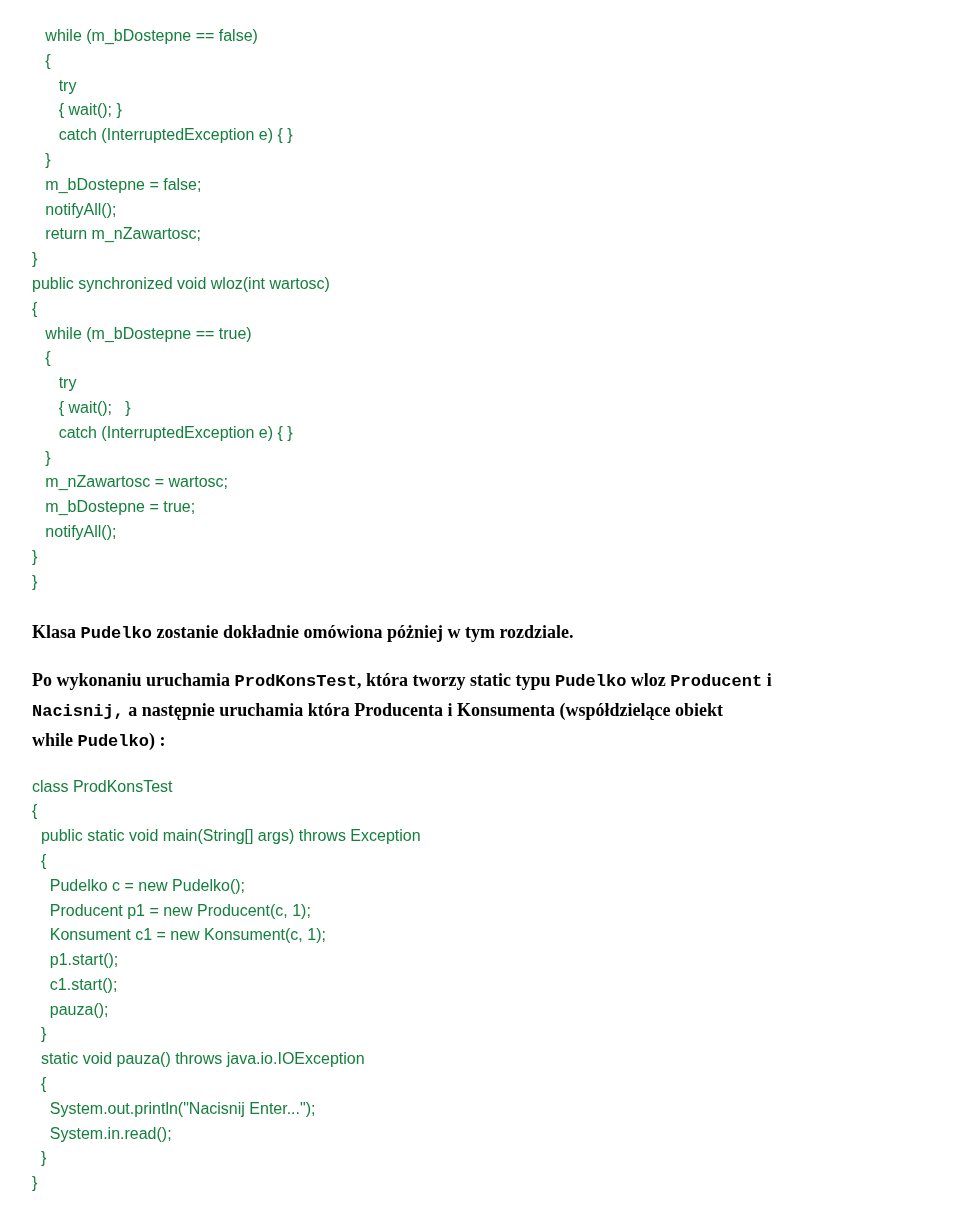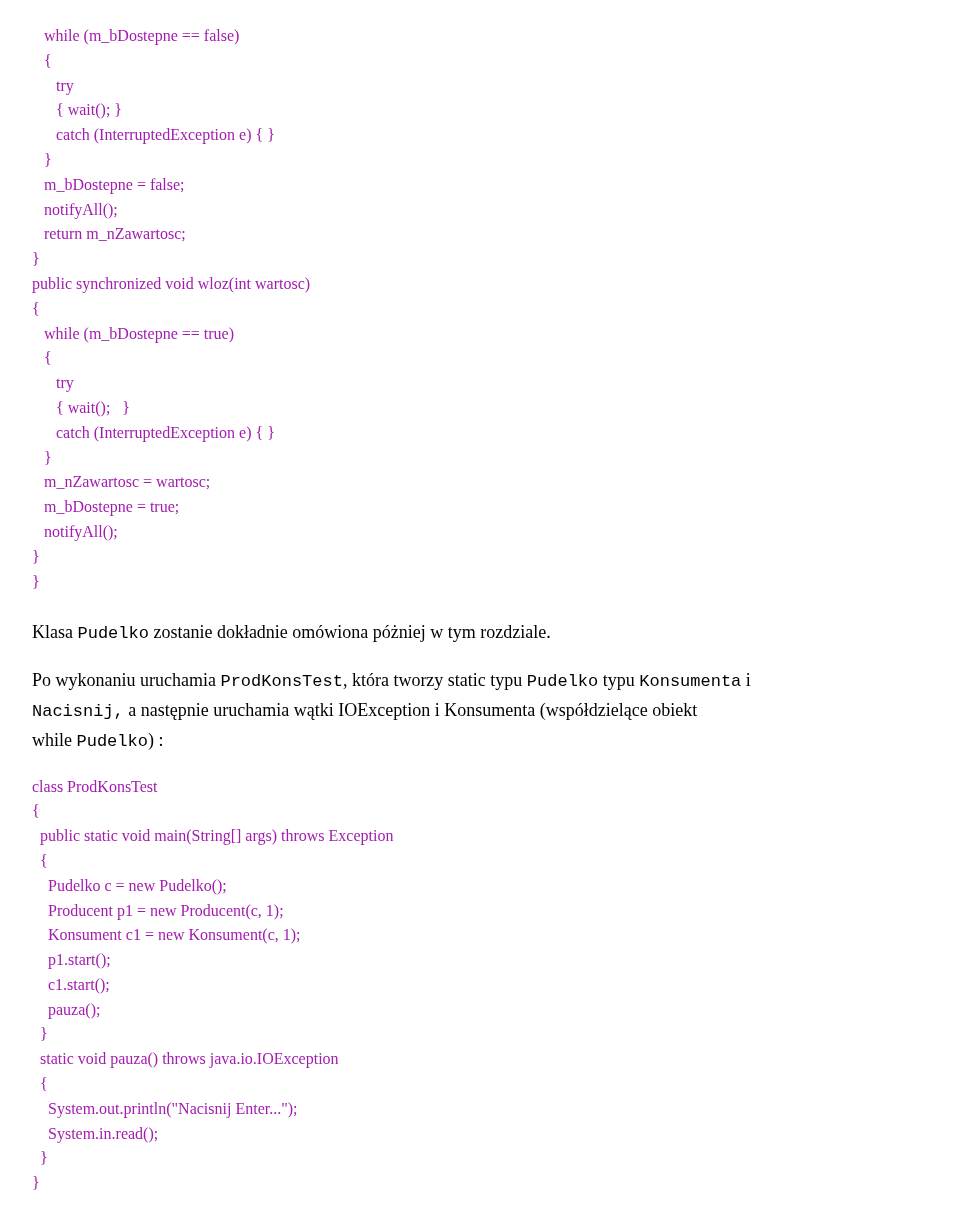--- a/index.html
+++ b/index.html
@@ -12,34 +12,35 @@
       background: #ffffff;
       color: #000000;
       font-family: Georgia, 'Times New Roman', serif;
       font-size: 18px;
       line-height: 1.6;
       padding: 24px 32px;
       width: 960px;
     }
 
     .code-block {
-      font-family: Liberation Serif, serif;
+      font-family: Liberation Sans, sans-serif;
       font-size: 16px;
       line-height: 1.55;
       white-space: pre;
       margin: 0 0 8px 0;
-      color: #a21caf;
+      color: #15803d;
     }
 
     .prose {
       font-family: Georgia, 'Times New Roman', serif;
       font-size: 18px;
       line-height: 1.65;
       color: #000;
       margin: 18px 0;
+      font-weight: bold;
     }
 
     .prose code, .inline-code {
       font-family: 'Courier New', Courier, monospace;
       font-size: 17px;
       color: #000;
     }
 
     .section-gap {
       margin-top: 24px;
@@ -79,22 +80,22 @@
    notifyAll();
 }
 }</div>
 </div>
 
 <div class="prose section-gap">
   <span>Klasa </span><code class="inline-code">Pudelko</code><span> zostanie dokładnie omówiona póżniej w tym rozdziale.</span>
 </div>
 
 <div class="prose">
-  <span>Po wykonaniu uruchamia </span><code class="inline-code">ProdKonsTest</code><span>, która tworzy static typu </span><code class="inline-code">Pudelko</code><span> typu </span><code class="inline-code">Konsumenta</code><span> i</span><br>
-  <code class="inline-code">Nacisnij,</code><span> a następnie uruchamia wątki IOException i Konsumenta (współdzielące obiekt</span><br>
+  <span>Po wykonaniu uruchamia </span><code class="inline-code">ProdKonsTest</code><span>, która tworzy static typu </span><code class="inline-code">Pudelko</code><span> wloz </span><code class="inline-code">Producent</code><span> i</span><br>
+  <code class="inline-code">Nacisnij,</code><span> a następnie uruchamia która Producenta i Konsumenta (współdzielące obiekt</span><br>
   <span>while </span><code class="inline-code">Pudelko</code><span>) :</span>
 </div>
 
 <div style="margin-top: 16px;">
   <div class="code-block" id="code-block-2">class ProdKonsTest
 {
   public static void main(String[] args) throws Exception
   {
     Pudelko c = new Pudelko();
     Producent p1 = new Producent(c, 1);

